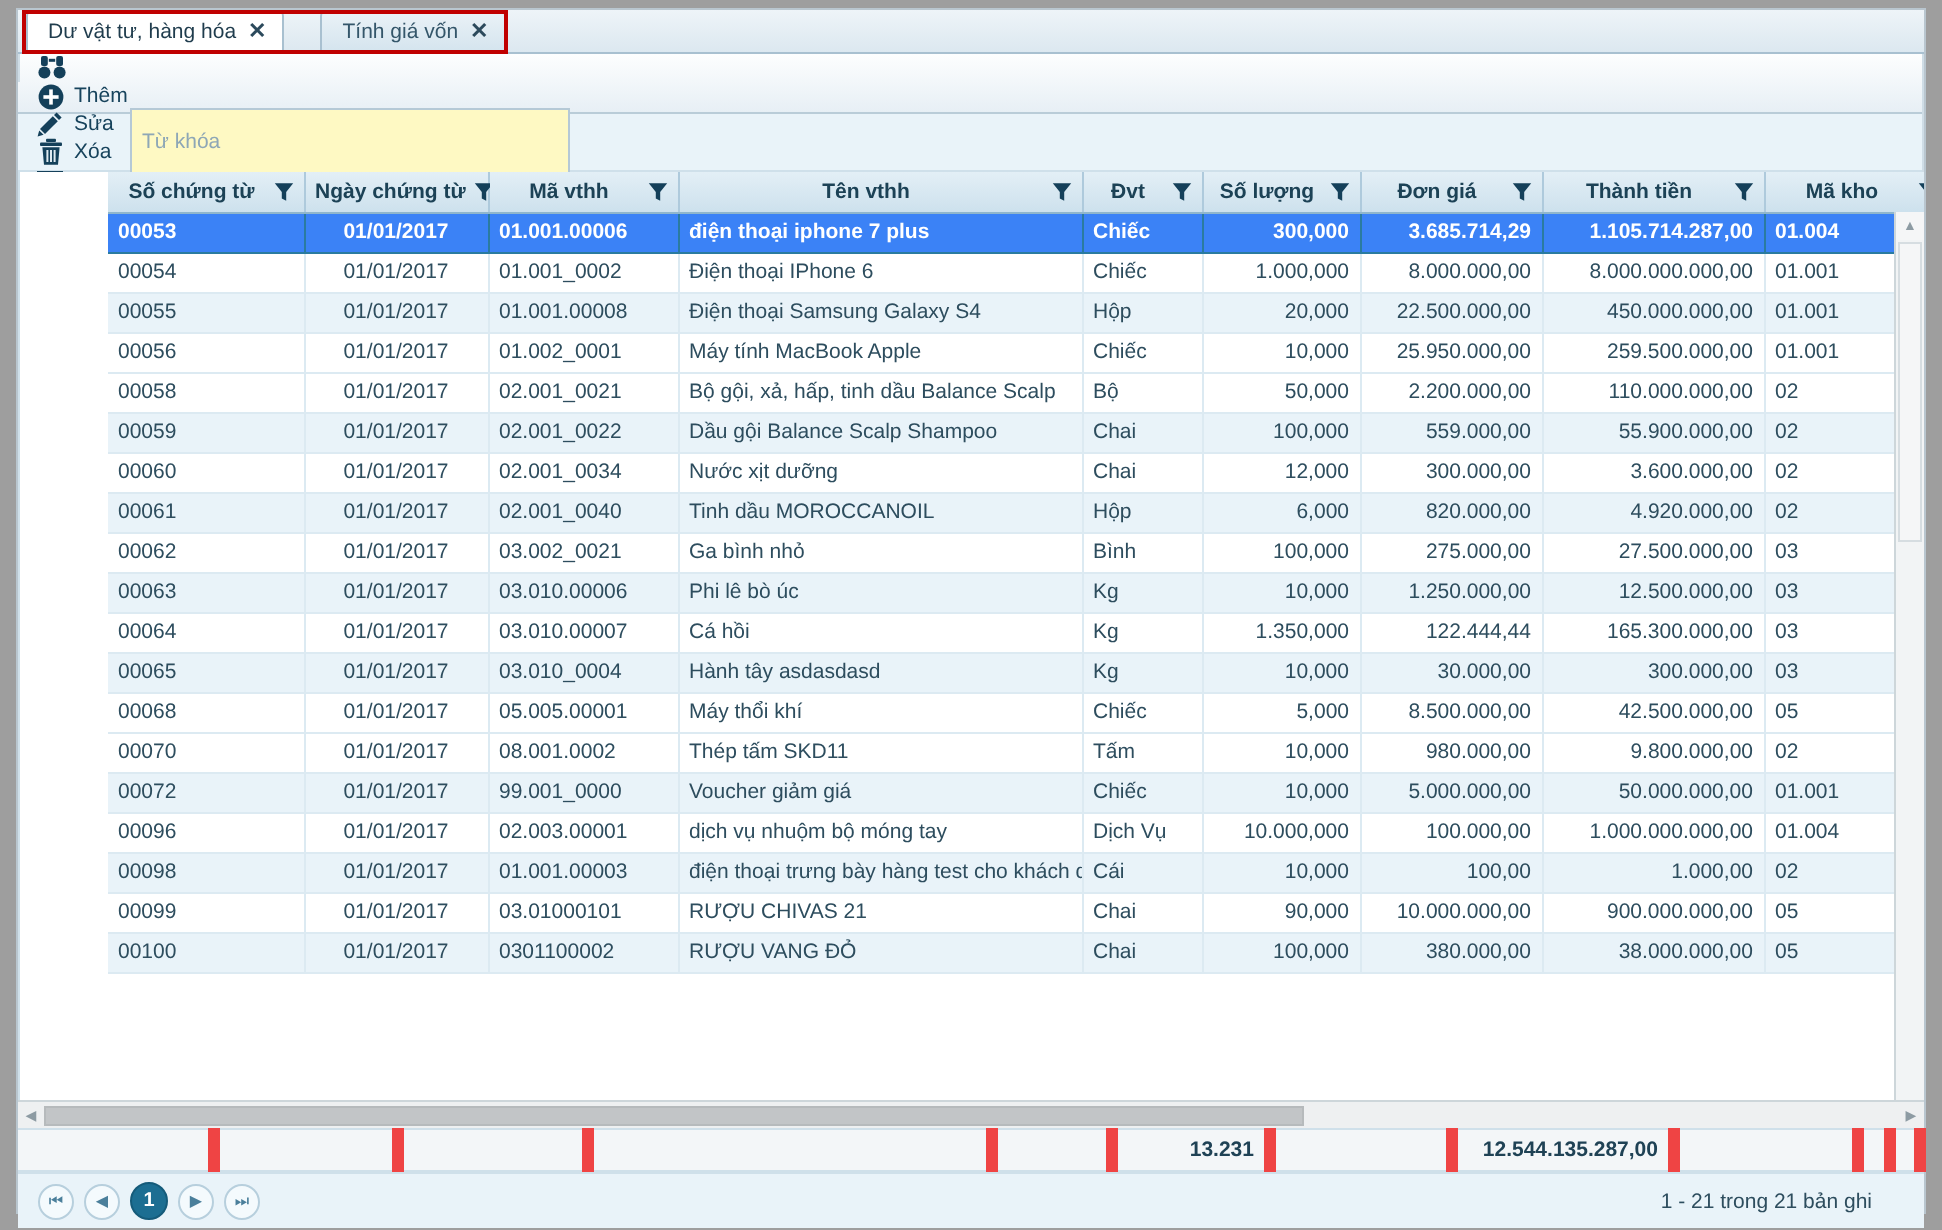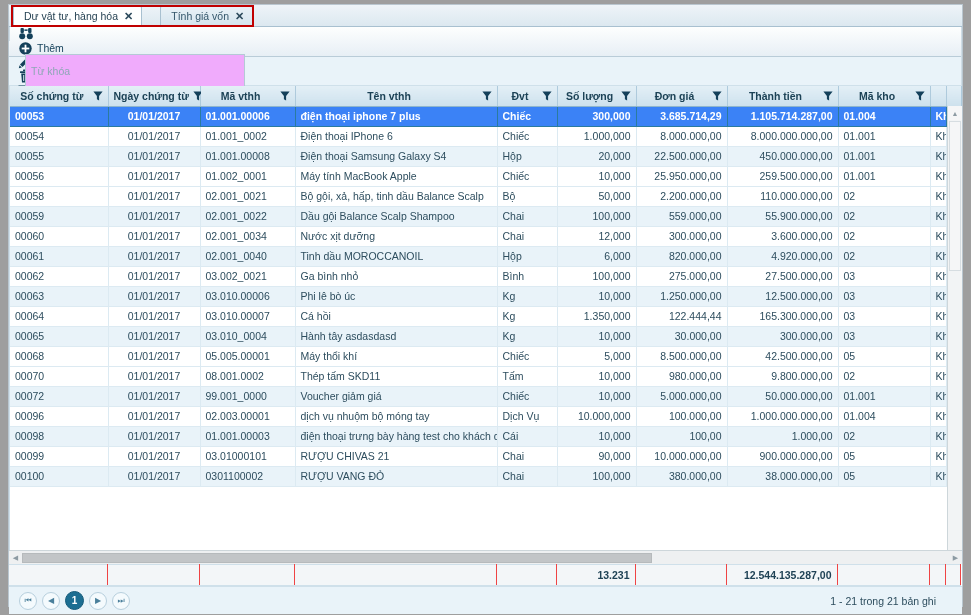--- a/index.html
+++ b/index.html
@@ -103,36 +103,38 @@
     height: 29px;
     background: #e9f3f9;
     display: flex;
     align-items: center;
     padding-left: 16px;
     border-bottom: 1px solid #cfe0ea;
   }
   .searchbar input {
     width: 220px; height: 34px;
     border: 1px solid #b5c9d6;
-    background: #f0abfc;
+    background: #fef9c3;
     font-size: 10.5px;
     color: #33505f;
     padding: 0 5px;
     font-family: "Liberation Sans", sans-serif;
     outline: none;
+    margin-left: 40px;
   }
   .searchbar input::placeholder { color: #8ea7b6; }
 
   
   .grid-wrap {
     position: relative;
     height: 464px;
     background: #fff;
     overflow: hidden;
     border-left: 1px solid #cfe0ea;
+    padding-left: 44px;
   }
   table.grid {
     border-collapse: collapse;
     table-layout: fixed;
     width: 951px;
     font-size: 10.5px;
   }
   table.grid th {
     height: 20px;
     background: linear-gradient(#e3eff6, #cde1ed);
@@ -216,21 +218,21 @@
   
   table.sumrow {
     border-collapse: collapse;
     table-layout: fixed;
     width: 951px;
     font-size: 10.5px;
   }
   table.sumrow td {
     height: 21px;
     background: #f3f6f8;
-    border-right: 1px solid #ef4444;
+    border-right: 6px solid #ef4444;
     border-bottom: 1px solid #cfe0ea;
     border-top: 1px solid #cfe0ea;
     color: #1f4255;
     font-weight: bold;
     padding: 0 5px;
     white-space: nowrap;
     overflow: hidden;
   }
 
   

